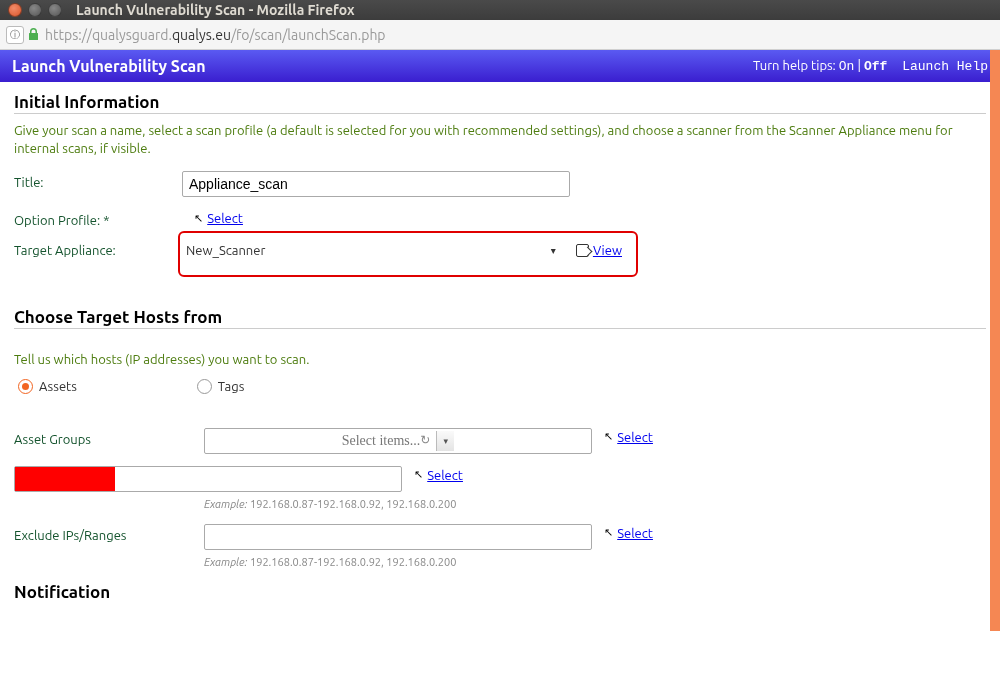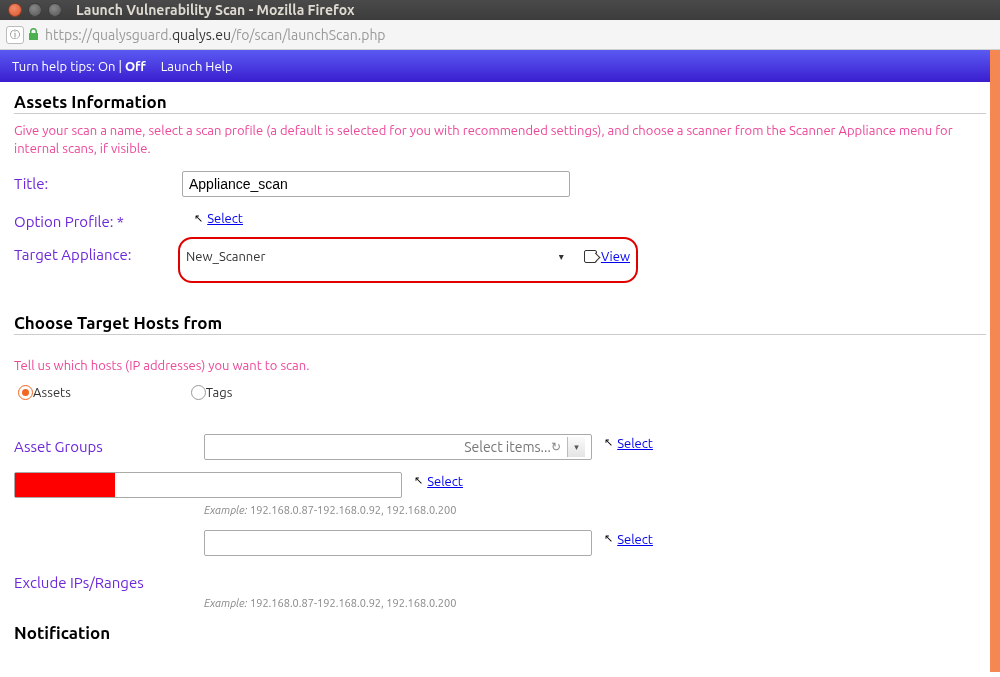--- a/index.html
+++ b/index.html
@@ -21,52 +21,52 @@
   .url-text .dom { color: #333; }
 
   
   .page-wrap { position: relative; }
   .scroll-edge { position: absolute; right: 0; top: 0; bottom: 0; width: 10px; background: #f58753; }
 
   
   .blue-header { background: linear-gradient(#5a5af2, #3a1ecf); color: #fff; height: 32px; display: flex; align-items: center; padding: 0 12px; justify-content: space-between; }
   .blue-header h1 { font-size: 16px; font-weight: bold; }
   .header-right { font-size: 13px; }
-  .header-right a { color: #fff; text-decoration: none; }
+  .header-right a { color: #fff; text-decoration: none; font-family: Liberation Mono, monospace; }
 
   
   .content { padding: 10px 14px 20px 14px; }
   .section-title { font-size: 17px; font-weight: bold; color: #000; border-bottom: 1px solid #ccc; padding-bottom: 2px; margin-bottom: 8px; }
-  .section-desc { font-size: 13px; color: #ec4899; margin-bottom: 14px; line-height: 1.35; }
+  .section-desc { font-size: 13px; color: #4d7c0f; margin-bottom: 14px; line-height: 1.35; }
 
   .form-row { display: flex; align-items: flex-start; margin-bottom: 12px; }
-  .form-label { width: 168px; font-size: 15px; color: #6d28d9; padding-top: 4px; }
+  .form-label { width: 168px; font-size: 13px; color: #14532d; padding-top: 4px; }
   .form-input { flex: 0 0 388px; }
   .form-input input[type=text], .form-input .select-box, .form-input .combo, .form-input .inputish {
     width: 100%; height: 26px; border: 1px solid #aaa; border-radius: 2px; padding: 2px 6px; font-size: 14px; background: #fff;
   }
   .form-side { margin-left: 12px; display: flex; align-items: center; padding-top: 2px; }
   .side-link { color: #0000ee; text-decoration: underline; font-size: 13px; margin-left: 4px; }
   .side-ic { font-size: 11px; color: #000; }
 
-  .highlight-box { border: 2px solid #e00000; border-radius: 14px; padding: 10px 6px 18px 6px; margin-left: 164px; margin-right: 348px; margin-top: -4px; margin-bottom: 30px; position: relative; }
+  .highlight-box { border: 2px solid #e00000; border-radius: 6px; padding: 10px 14px 18px 6px; margin-left: 164px; margin-right: 348px; margin-top: -4px; margin-bottom: 30px; position: relative; }
   .highlight-inner { display: flex; align-items: center; }
   .highlight-inner .select-box { flex: 1; display: flex; align-items: center; justify-content: space-between; }
   .highlight-inner .select-box .caret { font-size: 10px; color: #333; }
   .highlight-inner .view-link { margin-left: 20px; display: flex; align-items: center; }
 
   
   .radio-row { display: flex; gap: 120px; margin-bottom: 20px; padding-left: 4px; }
-  .radio-item { display: flex; align-items: center; gap: 0; }
+  .radio-item { display: flex; align-items: center; gap: 6px; }
   .radio-outer { width: 15px; height: 15px; border: 1px solid #999; border-radius: 50%; display: inline-flex; align-items: center; justify-content: center; }
   .radio-outer.checked { border-color: #f26522; }
   .radio-inner { width: 7px; height: 7px; background: #f26522; border-radius: 50%; }
 
   
-  .combo { display: flex; align-items: center; justify-content: flex-end; color: #777; }
+  .combo { display: flex; align-items: center; justify-content: center; color: #777; font-family: Liberation Serif, serif; }
   .combo .combo-right { display: flex; align-items: center; gap: 6px; }
   .combo .dd { width: 18px; height: 20px; background: linear-gradient(#fafafa,#e4e4e4); border-left: 1px solid #bbb; display: flex; align-items: center; justify-content: center; font-size: 9px; color: #555; }
   .reload-ic { font-size: 12px; color: #888; }
 
   
   .ip-input { position: relative; }
   .red-block { position: absolute; left: 1px; top: 1px; height: 24px; width: 100px; background: #ff0000; }
 
   .example { font-size: 11px; color: #888; font-style: italic; margin-top: 6px; margin-left: 168px; margin-bottom: 14px; }
 
@@ -96,31 +96,32 @@
   </span>
   <span class="url-text">
     <span>https://qualysguard.</span><span class="dom">qualys.eu</span><span>/fo/scan/launchScan.php</span>
   </span>
 </div>
 
 <div class="page-wrap">
   <div class="scroll-edge"></div>
 
   <div class="blue-header">
+    <h1>Launch Vulnerability Scan</h1>
     <div class="header-right">
       <span>Turn help tips:</span>
       <a href="#">On</a><span> | </span><b><a href="#">Off</a></b>
       &nbsp;&nbsp;&nbsp;
       <a href="#">Launch Help</a>
     </div>
   </div>
 
   <div class="content">
     
-    <div class="section-title">Assets Information</div>
+    <div class="section-title">Initial Information</div>
     <div class="section-desc">Give your scan a name, select a scan profile (a default is selected for you with recommended settings), and choose a scanner from the Scanner Appliance menu for internal scans, if visible.</div>
 
     <div class="form-row">
       <div class="form-label">Title:</div>
       <div class="form-input">
         <input type="text" value="Appliance_scan" style="">
       </div>
     </div>
 
     <div class="form-row">
@@ -194,21 +195,21 @@
       <div class="form-side">
         <span class="side-ic">↖</span>
         <a href="#" class="side-link">Select</a>
       </div>
     </div>
     <div class="example" style="margin-left:190px;">
       <span>Example: </span><span style="font-style:normal;">192.168.0.87-192.168.0.92, 192.168.0.200</span>
     </div>
 
     <div class="form-row" style="margin-bottom:4px;">
-      <div class="form-label" style="width:190px;margin-top:40px;">Exclude IPs/Ranges</div>
+      <div class="form-label" style="width:190px;">Exclude IPs/Ranges</div>
       <div class="form-input" style="flex:0 0 388px;">
         <div class="inputish"></div>
       </div>
       <div class="form-side">
         <span class="side-ic">↖</span>
         <a href="#" class="side-link">Select</a>
       </div>
     </div>
     <div class="example" style="margin-left:190px;">
       <span>Example: </span><span style="font-style:normal;">192.168.0.87-192.168.0.92, 192.168.0.200</span>

